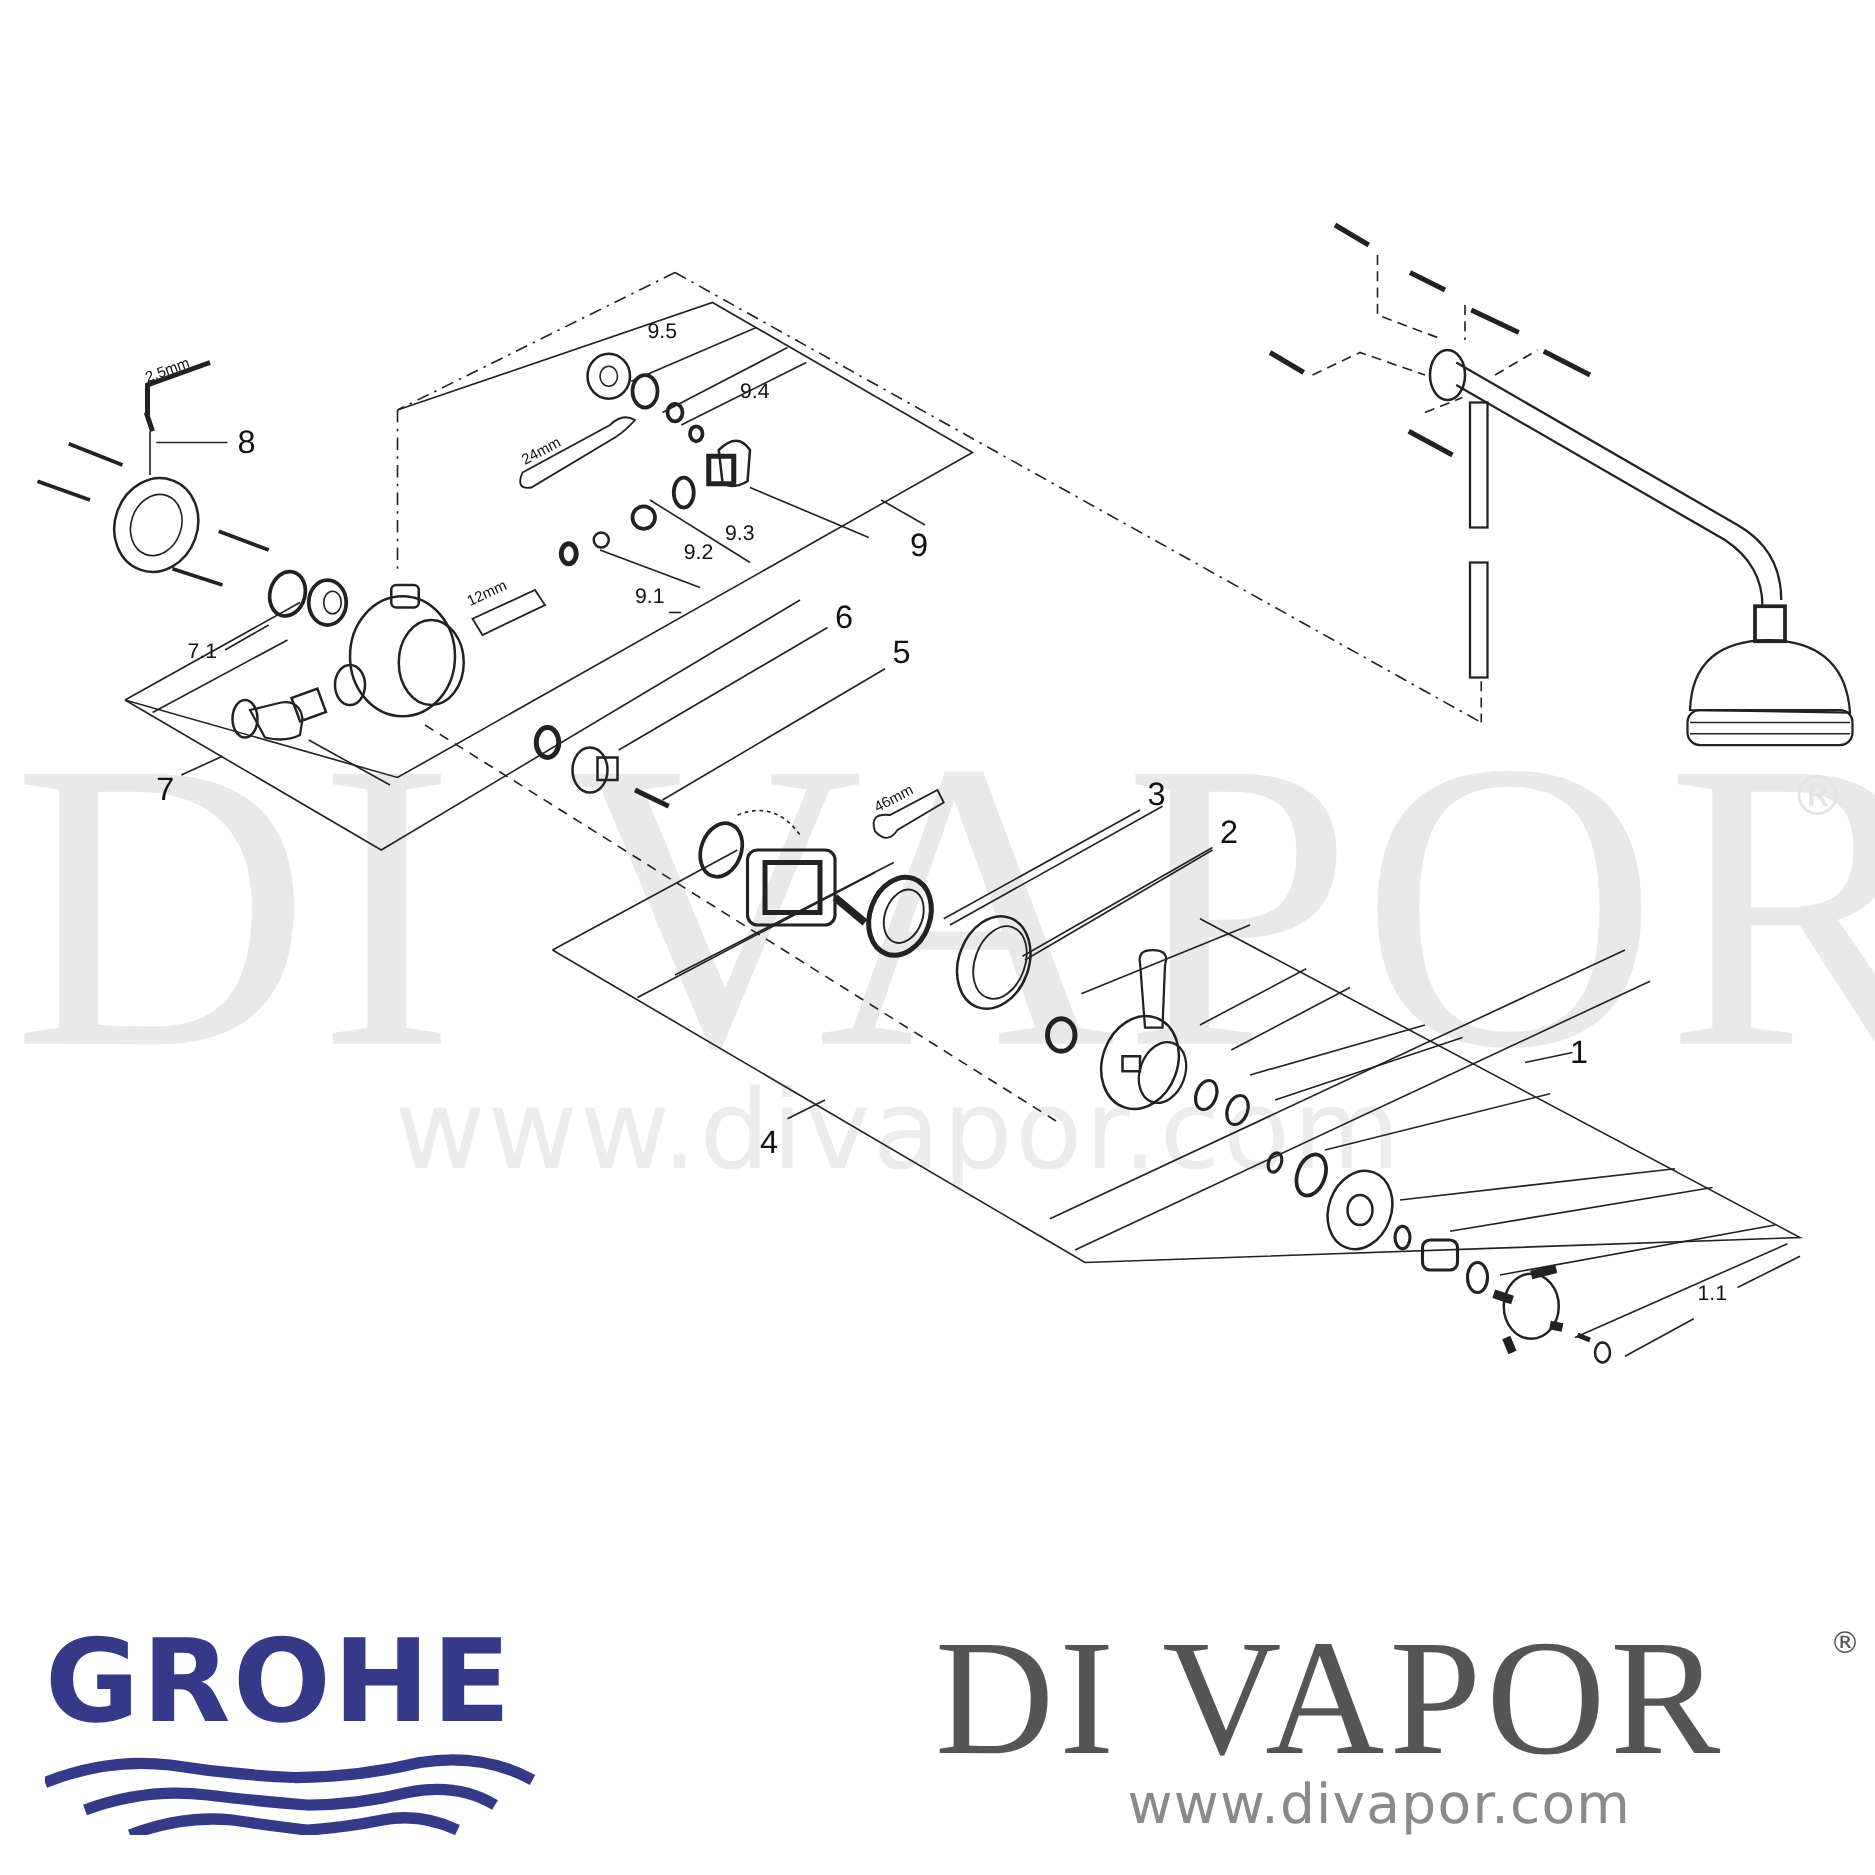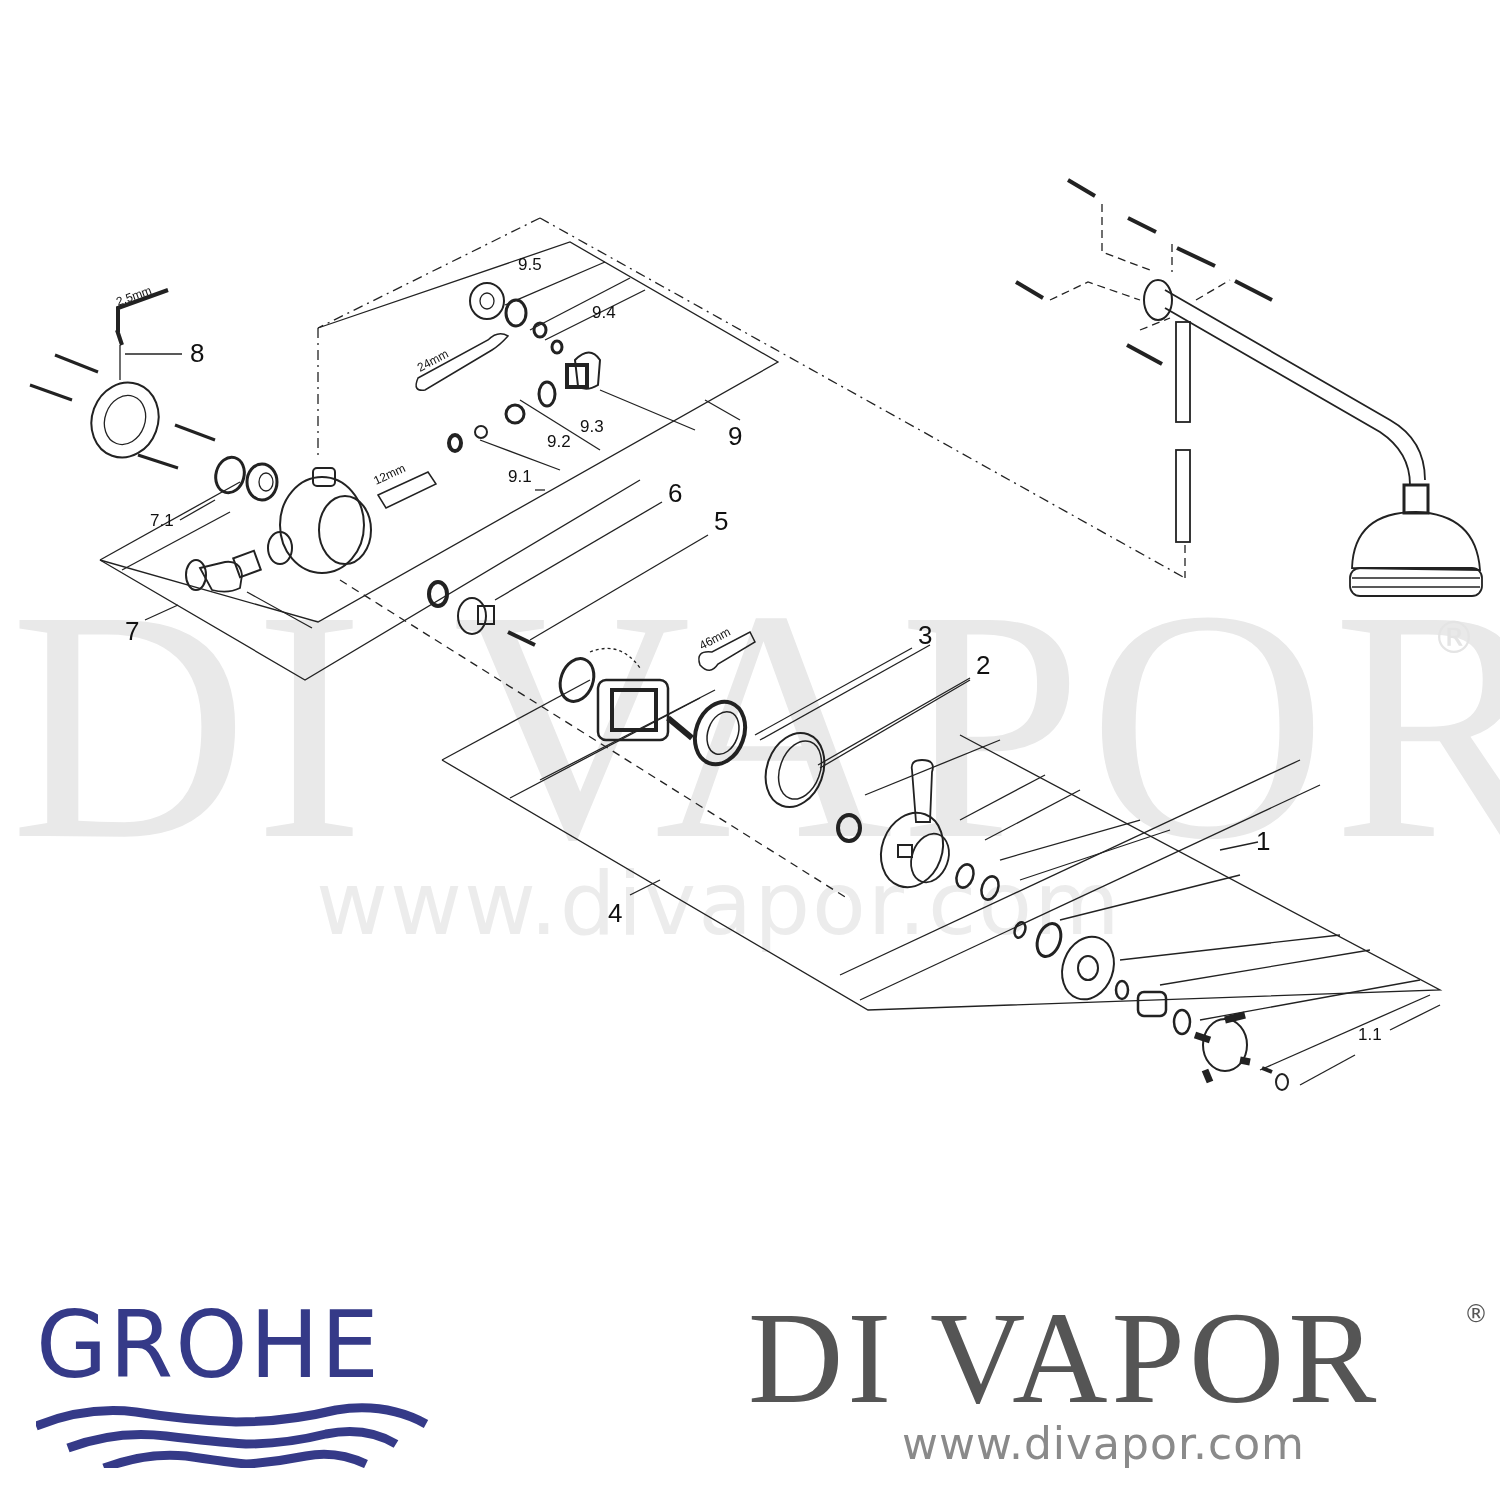--- a/index.html
+++ b/index.html
@@ -3,21 +3,21 @@
 <meta charset="utf-8">
 <style>
   html, body { margin: 0; padding: 0; background: #ffffff; }
   body { width: 1500px; height: 1500px; position: relative; overflow: hidden; font-family: "Liberation Sans", sans-serif; }
   #diagram { position: absolute; left: 0; top: 0; width: 1500px; height: 1500px; }
   .wm-big { position: absolute; left: 10px; top: 560px; width: 1480px; font-family: "Liberation Serif", "DejaVu Serif", serif; font-size: 330px; letter-spacing: 6px; color: #e9e9e9; white-space: nowrap; line-height: 1; }
   .wm-reg { position: absolute; left: 1432px; top: 612px; font-size: 44px; color: #e4e4e4; font-family: "DejaVu Sans", sans-serif; }
   .wm-url { position: absolute; left: 316px; top: 860px; font-family: "DejaVu Sans", sans-serif; font-size: 88px; color: #ececec; letter-spacing: 2px; white-space: nowrap; line-height: 1; }
   svg text.lbl { font-family: "Liberation Sans", sans-serif; fill: #111; }
   .grohe { position: absolute; left: 36px; top: 1300px; width: 400px; height: 160px; }
-  .grohe-word { position: absolute; left: 0; top: 0; font-family: "DejaVu Sans", sans-serif; font-weight: normal; font-size: 92px; color: #353a88; letter-spacing: 2px; line-height: 1; }
+  .grohe-word { position: absolute; left: 0; top: 0; font-family: "DejaVu Sans", sans-serif; font-weight: bold; font-size: 92px; color: #353a88; letter-spacing: 2px; line-height: 1; }
   .grohe-waves { position: absolute; left: 0; top: 98px; }
   .divapor-word { position: absolute; left: 748px; top: 1292px; font-family: "Liberation Serif", "DejaVu Serif", serif; font-size: 132px; color: #555555; letter-spacing: 4px; line-height: 1; white-space: nowrap; }
   .divapor-reg { position: absolute; left: 1464px; top: 1300px; font-family: "DejaVu Sans", sans-serif; font-size: 24px; color: #555; }
   .divapor-url { position: absolute; left: 902px; top: 1422px; font-family: "DejaVu Sans", sans-serif; font-size: 44px; color: #8a8a8a; letter-spacing: 1px; line-height: 1; white-space: nowrap; }
 </style>
 </head>
 <body>
 
 <div class="wm-big">DI VAPOR</div>
 <div class="wm-reg">®</div>

